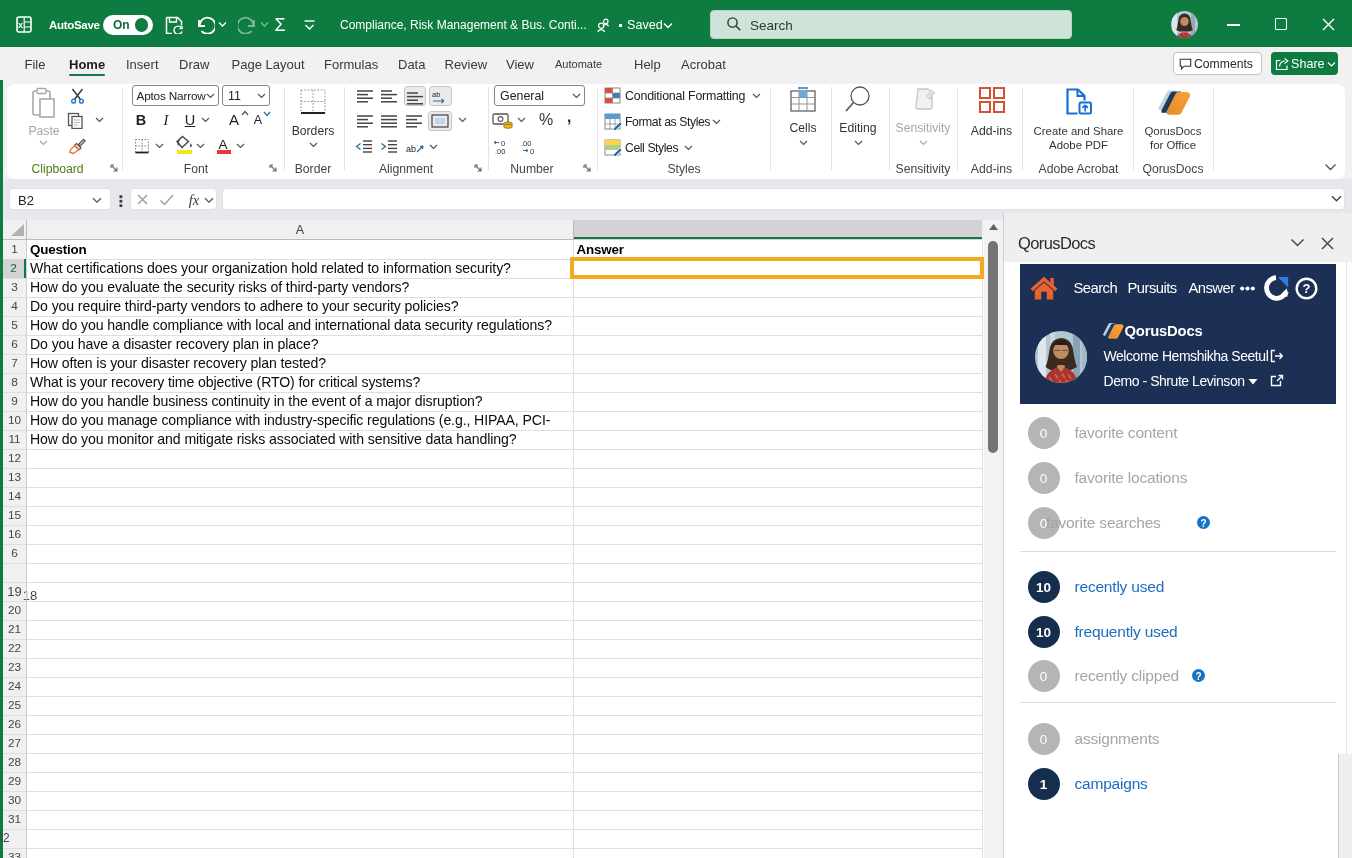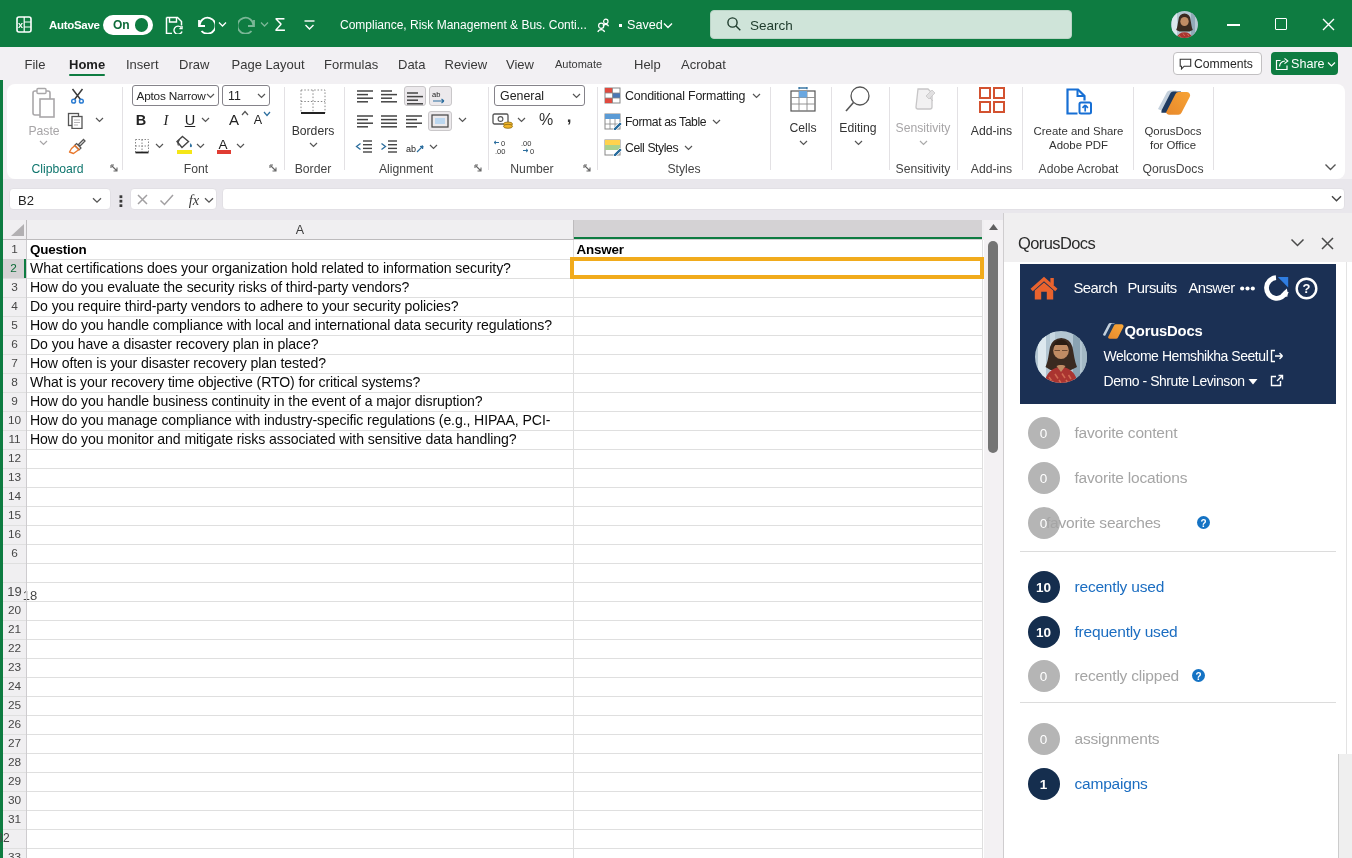--- a/index.html
+++ b/index.html
@@ -148,21 +148,21 @@
 <path d="M7 8 h6 M7 10.5 h6 M7 13 h4" stroke="#b5b3b5" stroke-width="1"></path>
 </svg>
 <svg class="ab" style="left:95px;top:117px" width="9" height="6" viewBox="0 0 9 6">
     <path d="M1 1 l3.5 3.5 l3.5 -3.5" fill="none" stroke="#555" stroke-width="1.2"></path>
   </svg>
 <svg class="ab" style="left:68px;top:138px" width="18" height="17" viewBox="0 0 18 17">
 <path d="M10.5 6.5 l5 -5 l1.5 1.5 l-5 5 z" fill="none" stroke="#555" stroke-width="1.3"></path>
 <path d="M8.5 5.5 l4.5 4.5 l-2 2 l-4.5 -4.5 z" fill="#fff" stroke="#555" stroke-width="1.2"></path>
 <path d="M7 7.5 l4 4 l-5.5 4 l-4 -1.5 l2 -3.5 z" fill="none" stroke="#e8782d" stroke-width="1.4" stroke-linejoin="round"></path>
 </svg>
-<div class="tx" style="left:57.5px;top:168.5px;transform:translate(-50%,-50%);font-size:12.2px;color:#0f766e;font-weight:normal;">Clipboard</div>
+<div class="tx" style="left:57.5px;top:168.5px;transform:translate(-50%,-50%);font-size:12.2px;color:#4d7c0f;font-weight:normal;">Clipboard</div>
 <svg class="ab" style="left:109px;top:163px" width="10" height="10" viewBox="0 0 10 10">
 <path d="M2 2 h3 M2 2 v3 M3 3 l4.5 4.5 M8 4.5 v3.5 h-3.5" fill="none" stroke="#666" stroke-width="1.1"></path>
 </svg>
 <div class="ab" style="left:132px;top:85px;width:87px;height:20.5px;background:#fff;border:1px solid #85838a;border-radius:3px;"></div>
 <div class="tx" style="left:136.5px;top:95.5px;transform:translateY(-50%);font-size:11.8px;color:#222;font-weight:normal;letter-spacing:-0.2px;">Aptos Narrow</div>
 <svg class="ab" style="left:206px;top:92.5px" width="9" height="6" viewBox="0 0 9 6">
     <path d="M1 1 l3.5 3.5 l3.5 -3.5" fill="none" stroke="#555" stroke-width="1.2"></path>
   </svg>
 <div class="ab" style="left:222px;top:85px;width:48px;height:20.5px;background:#fff;border:1px solid #85838a;border-radius:3px;"></div>
 <div class="tx" style="left:228px;top:95.5px;transform:translateY(-50%);font-size:12.4px;color:#222;font-weight:normal;">11</div>
@@ -334,21 +334,21 @@
 <div class="tx" style="left:625px;top:95.5px;transform:translateY(-50%);font-size:12.4px;color:#222;font-weight:normal;letter-spacing:-0.2px;">Conditional Formatting</div>
 <svg class="ab" style="left:752px;top:92.5px" width="9" height="6" viewBox="0 0 9 6">
     <path d="M1 1 l3.5 3.5 l3.5 -3.5" fill="none" stroke="#555" stroke-width="1.2"></path>
   </svg>
 <svg class="ab" style="left:604px;top:113px" width="18" height="17" viewBox="0 0 18 17">
 <rect x="1" y="1" width="15" height="15" fill="#fff" stroke="#888" stroke-width="1"></rect>
 <rect x="1" y="1" width="15" height="5" fill="#5b9bd5"></rect>
 <path d="M1 11 h15 M6 6 v10 M11 6 v10" stroke="#888" stroke-width=".8"></path>
 <path d="M9 16 l7 -7 l2 2 l-7 7 z" fill="#2c6e9e" stroke="#fff" stroke-width=".7"></path>
 </svg>
-<div class="tx" style="left:625px;top:121.5px;transform:translateY(-50%);font-size:12.2px;color:#222;font-weight:normal;letter-spacing:-0.4px;">Format as Table</div>
+<div class="tx" style="left:625px;top:121.5px;transform:translateY(-50%);font-size:12.2px;color:#222;font-weight:normal;letter-spacing:-0.4px;">Format as Styles</div>
 <svg class="ab" style="left:712px;top:118.5px" width="9" height="6" viewBox="0 0 9 6">
     <path d="M1 1 l3.5 3.5 l3.5 -3.5" fill="none" stroke="#555" stroke-width="1.2"></path>
   </svg>
 <svg class="ab" style="left:604px;top:139px" width="18" height="17" viewBox="0 0 18 17">
 <rect x="1" y="1" width="15" height="15" fill="#fff" stroke="#888" stroke-width="1"></rect>
 <rect x="1" y="1" width="15" height="5" fill="#ffd24d"></rect>
 <rect x="1" y="6" width="15" height="5" fill="#a9d18e"></rect>
 <path d="M9 16 l7 -7 l2 2 l-7 7 z" fill="#2c6e9e" stroke="#fff" stroke-width=".7"></path>
 </svg>
 <div class="tx" style="left:625px;top:147.5px;transform:translateY(-50%);font-size:12.2px;color:#222;font-weight:normal;letter-spacing:-0.4px;">Cell Styles</div>

